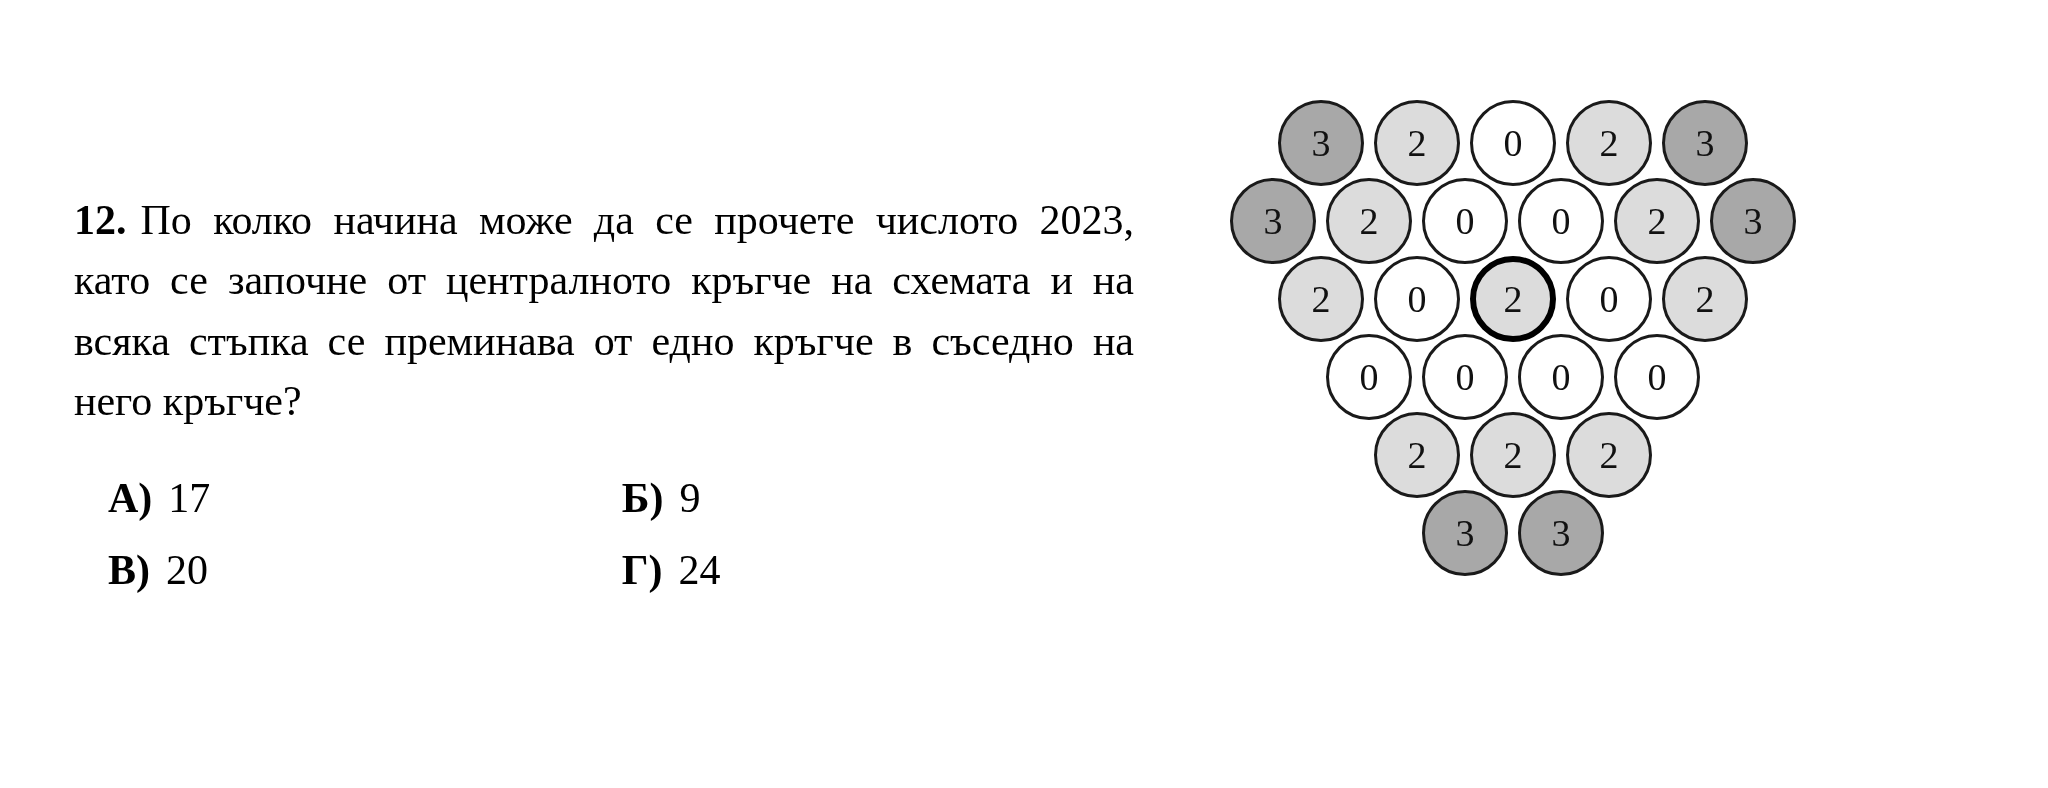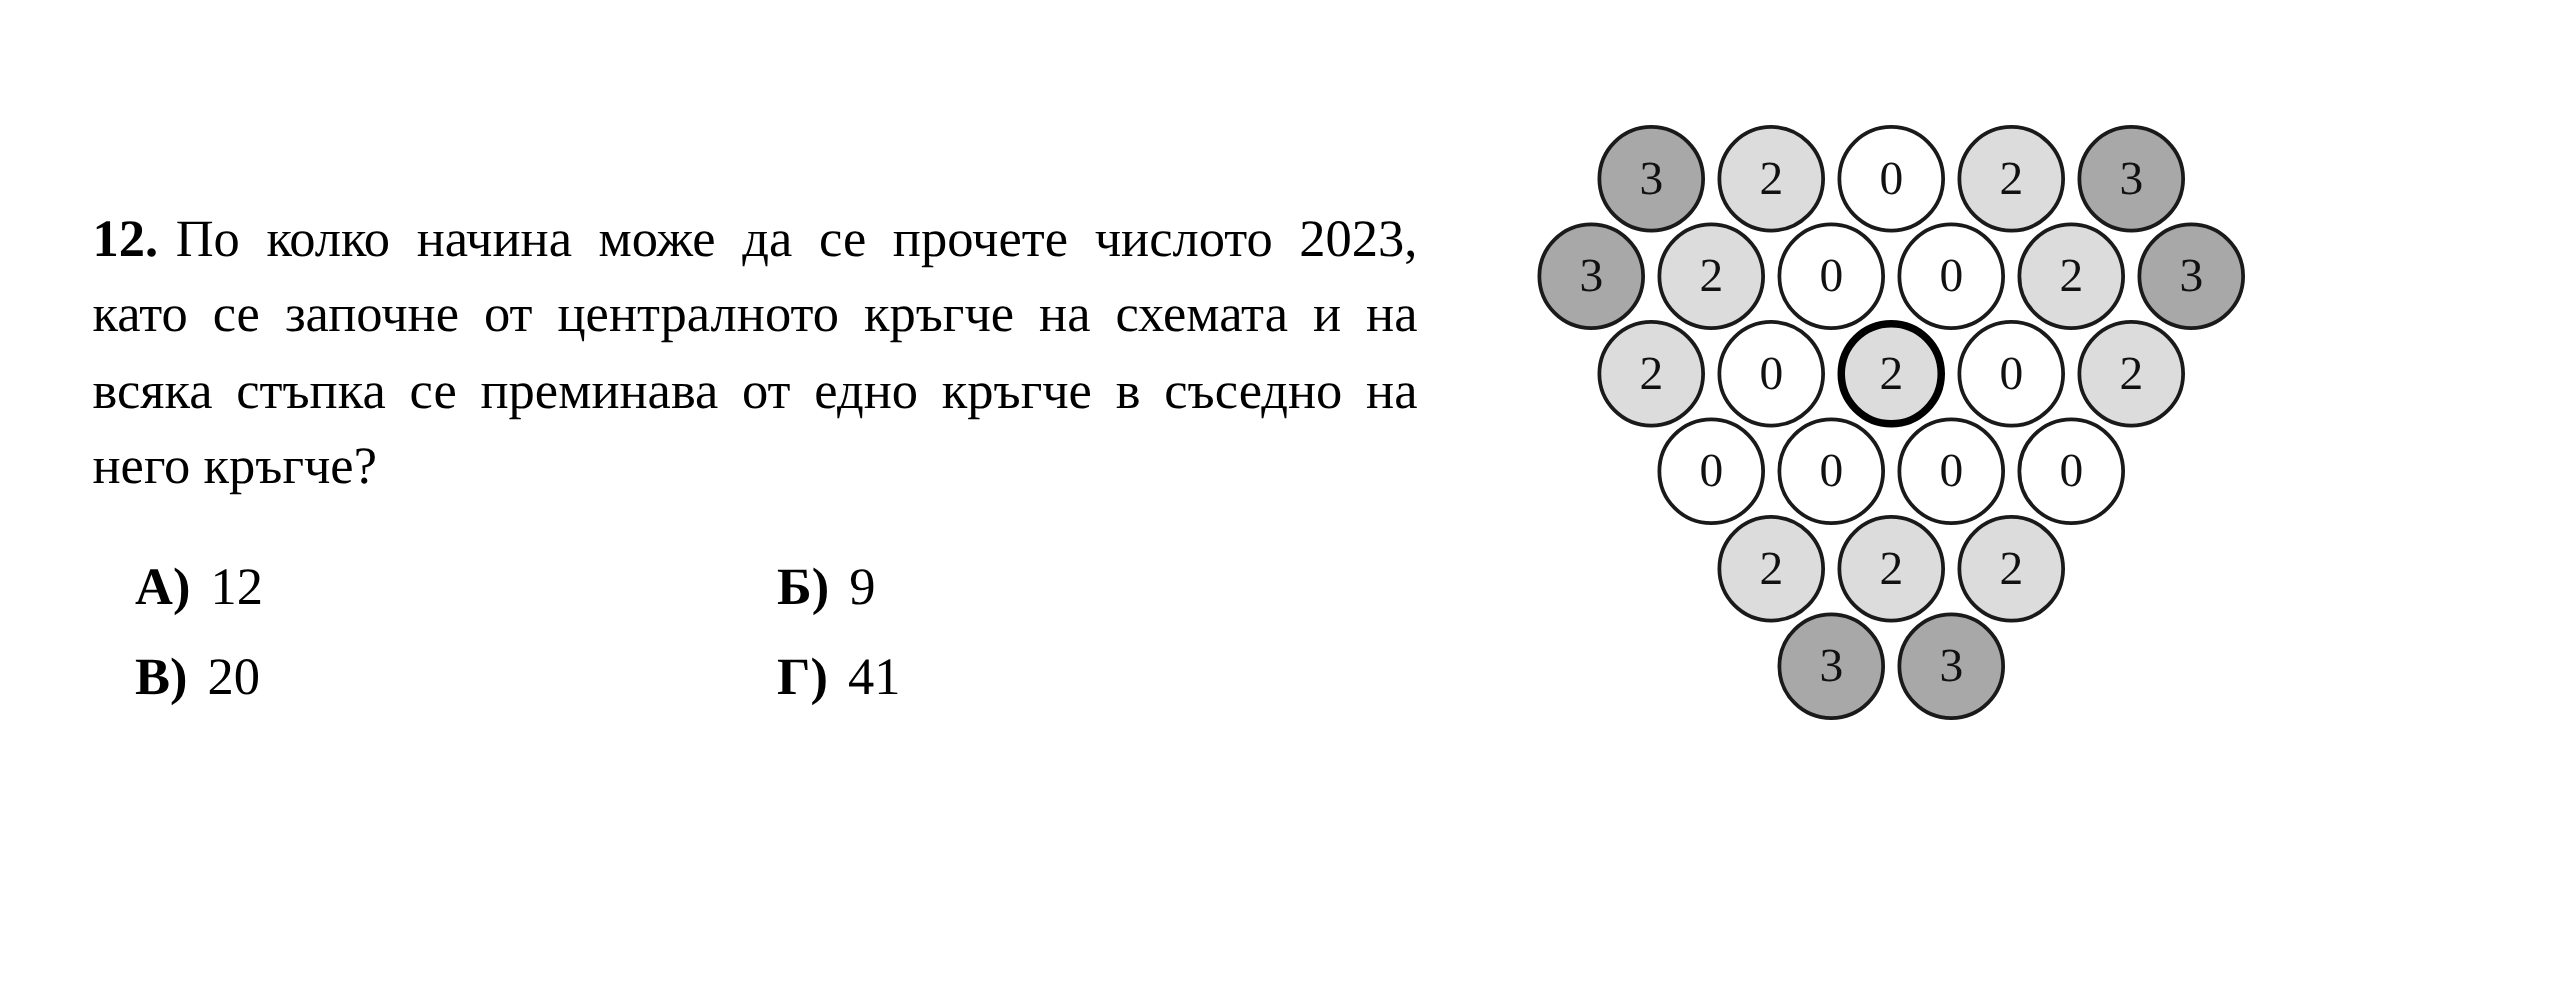--- a/index.html
+++ b/index.html
@@ -17,21 +17,21 @@
   .page {
     position: relative;
     width: 2048px;
     height: 788px;
   }
 
   
   .problem {
     position: absolute;
     left: 74px;
-    top: 120px;
+    top: 148px;
     width: 1060px;
   }
   .statement {
     font-size: 42px;
     line-height: 1.44;
     text-align: justify;
     text-justify: inter-word;
   }
   .statement .qnum {
     font-weight: bold;
@@ -97,35 +97,35 @@
 
 <div class="page">
 
   <div class="problem">
     <p class="statement"><span class="qnum">12.</span><span>По колко начина може да се прочете числото 2023, като се започне от централното кръгче на схемата и на всяка стъпка се преминава от едно кръгче в съседно на него кръгче?</span></p>
 
     <div class="choices">
       <div class="choice-row">
         <div class="choice col1">
           <span class="letter">А)</span>
-          <span class="val">12</span>
+          <span class="val">17</span>
         </div>
         <div class="choice col2">
           <span class="letter">Б)</span>
           <span class="val">9</span>
         </div>
       </div>
       <div class="choice-row">
         <div class="choice col1">
           <span class="letter">В)</span>
           <span class="val">20</span>
         </div>
         <div class="choice col2">
           <span class="letter">Г)</span>
-          <span class="val">41</span>
+          <span class="val">24</span>
         </div>
       </div>
     </div>
   </div>
 
   <div class="diagram" id="diagram">
       <div class="node shade-dark" style="left: 48px; top: 0px;">3</div>
       <div class="node shade-light" style="left: 144px; top: 0px;">2</div>
       <div class="node shade-white" style="left: 240px; top: 0px;">0</div>
       <div class="node shade-light" style="left: 336px; top: 0px;">2</div>

